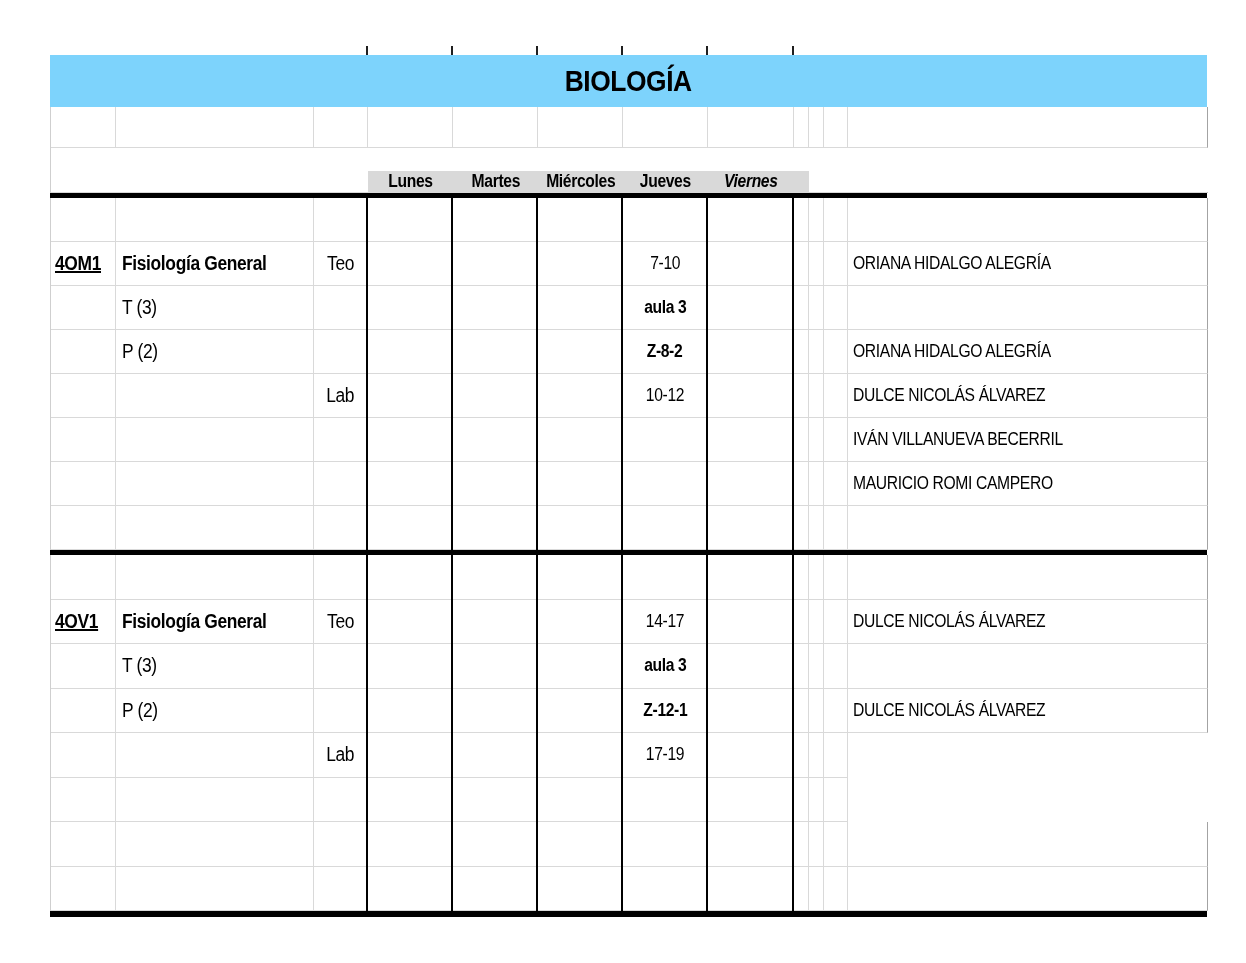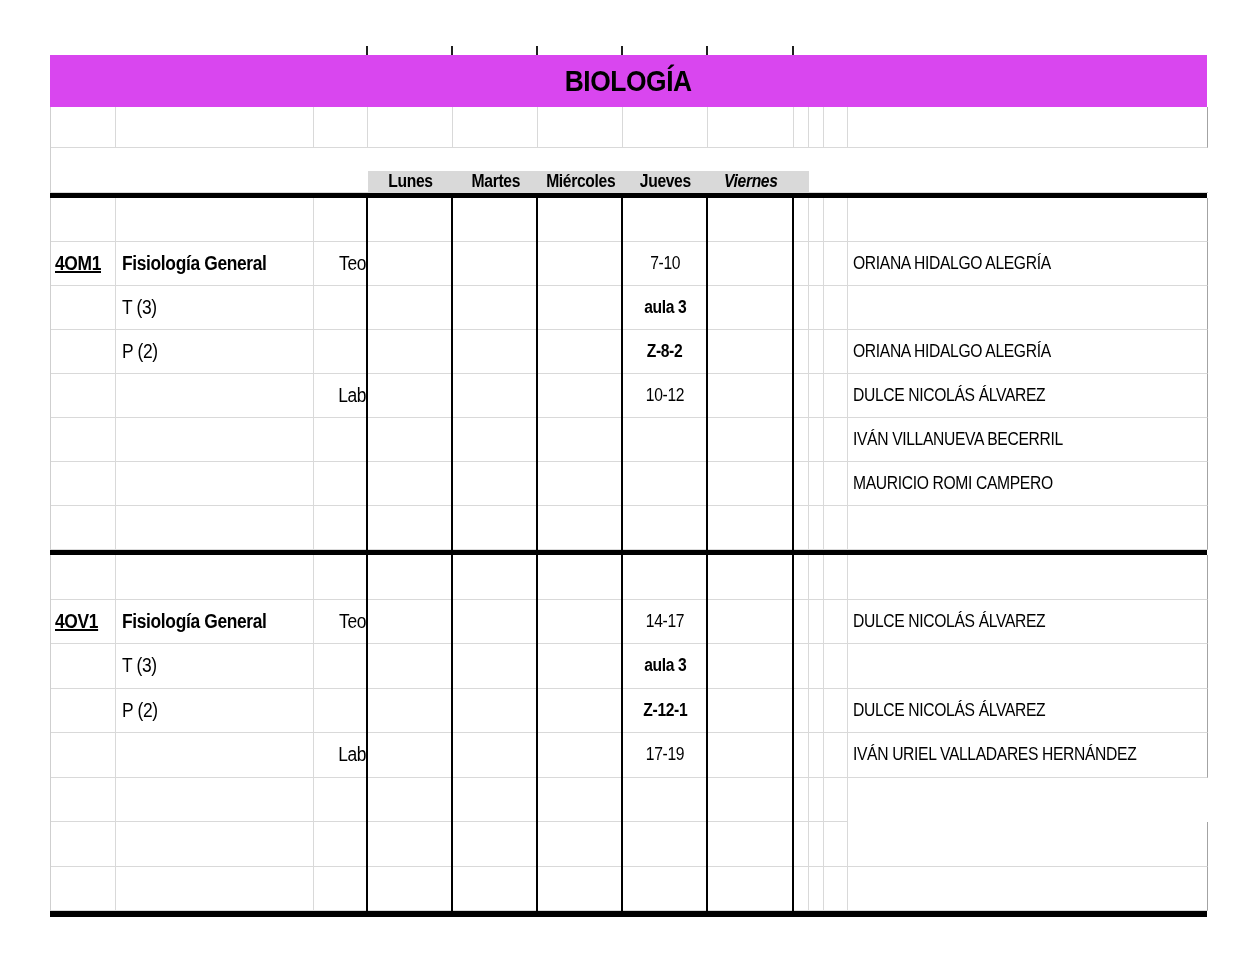--- a/index.html
+++ b/index.html
@@ -16,21 +16,21 @@
   }
   .title-text{font-weight:bold;font-size:30px;letter-spacing:-0.5px;
     display:inline-block;transform:scaleX(0.88);white-space:nowrap;}
   
   .grid-area{position:absolute;left:50px;top:107px;width:1157px;border-left:1px solid #cfcfcf;}
   .row{display:flex;}
   .cell{box-sizing:border-box;border-right:1px solid #d9d9d9;border-bottom:1px solid #d9d9d9;
     display:flex;align-items:center;overflow:hidden;}
   .ca{width:65px;padding-left:4px;text-decoration:underline;}
   .cb{width:198px;padding-left:6px;}
-  .cc{width:54px;justify-content:flex-end;padding-right:1px;}
+  .cc{width:54px;justify-content:flex-end;padding-right:13px;}
   .cd,.ce,.cf,.cg{width:85px;justify-content:center;}
   .ch{width:86px;justify-content:center;}
   .ci{width:15px;}
   .cj{width:15px;}
   .ck{width:24px;}
   .cl{width:360px;padding-left:5px;border-right:1px solid #a3a3a3;}
   .hr1{height:41px;}
   .hr2{height:45px;align-items:flex-end;}
   .h44 .row{height:44px;}
   .h445 .row{height:44.5px;}
@@ -55,21 +55,21 @@
 
 <div class="sheet">
 
   <div class="tick" style="left:366px"></div>
   <div class="tick" style="left:451px"></div>
   <div class="tick" style="left:536px"></div>
   <div class="tick" style="left:621px"></div>
   <div class="tick" style="left:706px"></div>
   <div class="tick" style="left:792px"></div>
 
-  <div class="title-bar" id="title-bar" style="background: #d946ef;">
+  <div class="title-bar" id="title-bar" style="background: #7dd3fc;">
     <span class="title-text">BIOLOGÍA</span>
   </div>
 
   <div class="grid-area">
 
     <div class="row hr1">
       <div class="cell ca"></div>
       <div class="cell cb"></div>
       <div class="cell cc"></div>
       <div class="cell cd"></div>
@@ -531,23 +531,20 @@
           </div>
     <div class="cell cg ctr">
             <span class="txt">17-19</span>
           </div>
     <div class="cell ch ctr">
             <span class="txt"></span>
           </div>
     <div class="cell ci"></div>
     <div class="cell cj"></div>
     <div class="cell ck"></div>
-    <div class="cell cl">
-            <span class="txt">IVÁN URIEL VALLADARES HERNÁNDEZ</span>
-          </div>
   </div>
 
   <div class="row">
     <div class="cell ca">
             <span class="txt bld fs20"></span>
           </div>
     <div class="cell cb">
             <span class="txt fs20"></span>
           </div>
     <div class="cell cc">

